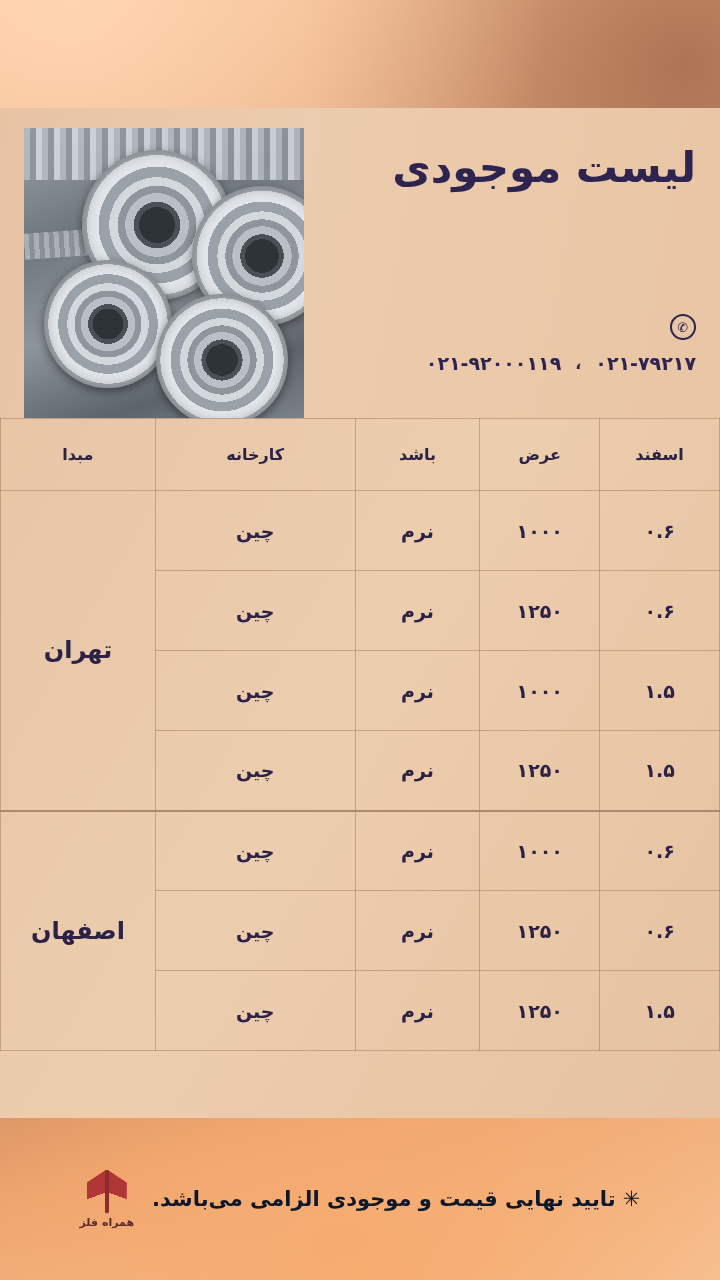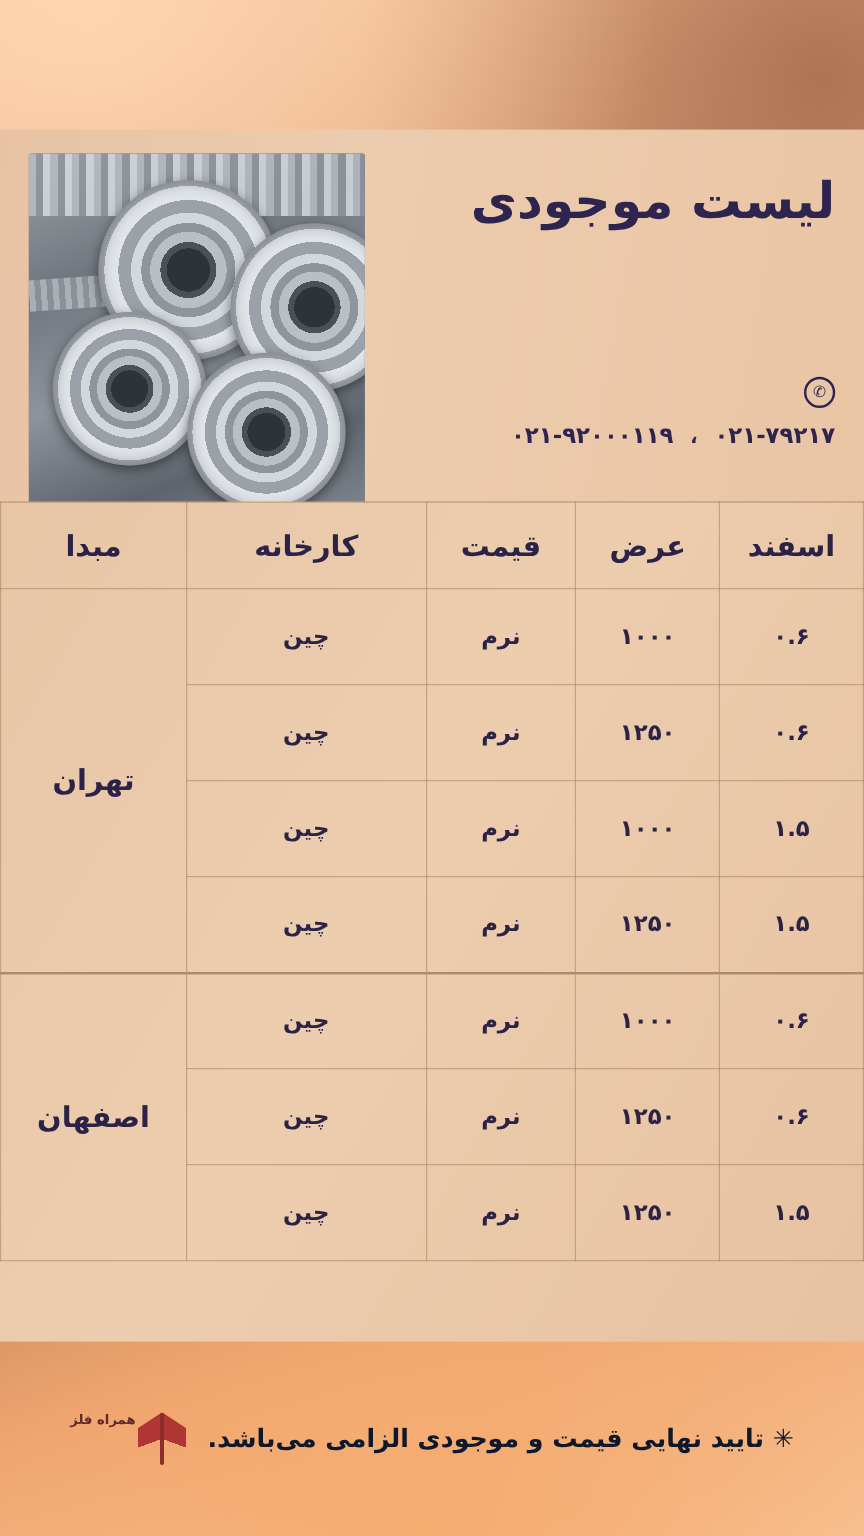--- a/index.html
+++ b/index.html
@@ -90,38 +90,38 @@
   
   .table-wrap {
     position:absolute; top:418px; left:0; right:0; height:700px;
     background: linear-gradient(120deg,#e7c6a6 0%, #eccdae 45%, #e6c2a1 100%);
   }
   table { width:100%; border-collapse:collapse; }
   th, td {
     border:1px solid rgba(150,110,80,.45);
     text-align:center; color:#2b2246; font-weight:bold;
   }
-  th { font-size:24px; height:72px; }
+  th { font-size:16px; height:72px; }
   td { font-size:19px; height:80px; }
   td.origin { font-size:24px; }
   tr.sep-top td, tr.sep-top th { border-top:2px solid rgba(120,85,60,.55); }
   col.c-thick { width:120px; }
   col.c-width { width:120px; }
   col.c-quality { width:125px; }
   col.c-factory { width:200px; }
   col.c-origin { width:155px; }
 
   
   .footer {
     position:absolute; bottom:0; left:0; right:0; height:162px;
     display:flex; align-items:center; justify-content:center;
     gap:18px; direction:rtl;
   }
   .footer-note { font-size:21px; color:#0f172a; font-weight:bold; }
-  .brand { display:flex; flex-direction:row; gap:2px; }
+  .brand { display:flex; flex-direction:column; align-items:center; gap:2px; }
   .brand-mark {
     width:40px; height:44px;
     background:
       linear-gradient(90deg, transparent 46%, #8e2b2b 46% 54%, transparent 54%),
       linear-gradient(200deg, #b03636 0 50%, transparent 50%),
       linear-gradient(160deg, #b03636 0 50%, transparent 50%);
     clip-path: polygon(50% 0%, 100% 30%, 100% 72%, 50% 100%, 0% 72%, 0% 30%);
   }
   .brand-name { font-size:11px; color:#5b2b2b; font-weight:bold; }
 </style>
@@ -162,21 +162,21 @@
         <col class="c-thick">
           <col class="c-width">
           <col class="c-quality">
           <col class="c-factory">
           <col class="c-origin">
       </colgroup>
       <thead>
         <tr>
           <th>اسفند</th>
           <th>عرض</th>
-          <th>قیمت</th>
+          <th>باشد</th>
           <th>کارخانه</th>
           <th>مبدا</th>
         </tr>
       </thead>
       <tbody>
 
         <tr>
           <td>۰.۶</td>
           <td>۱۰۰۰</td>
           <td>نرم</td>

